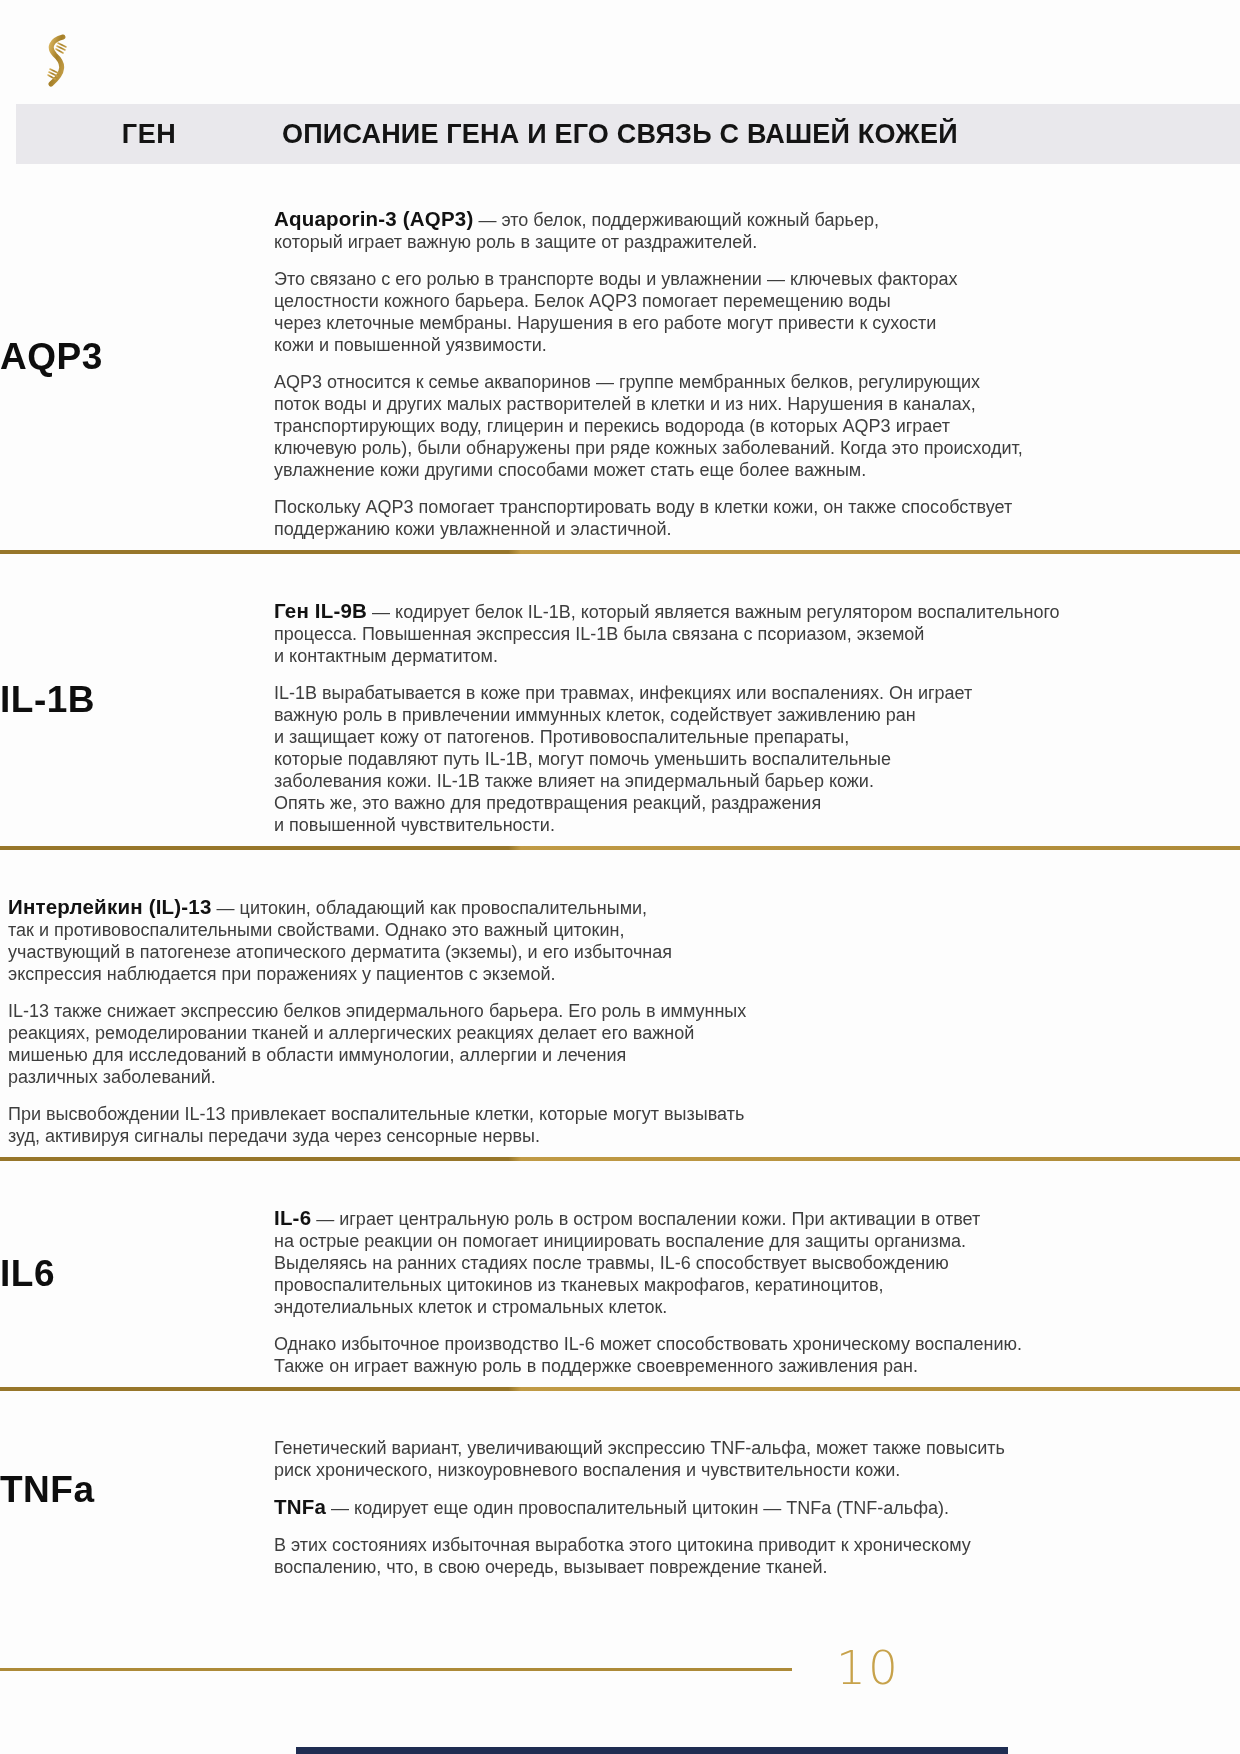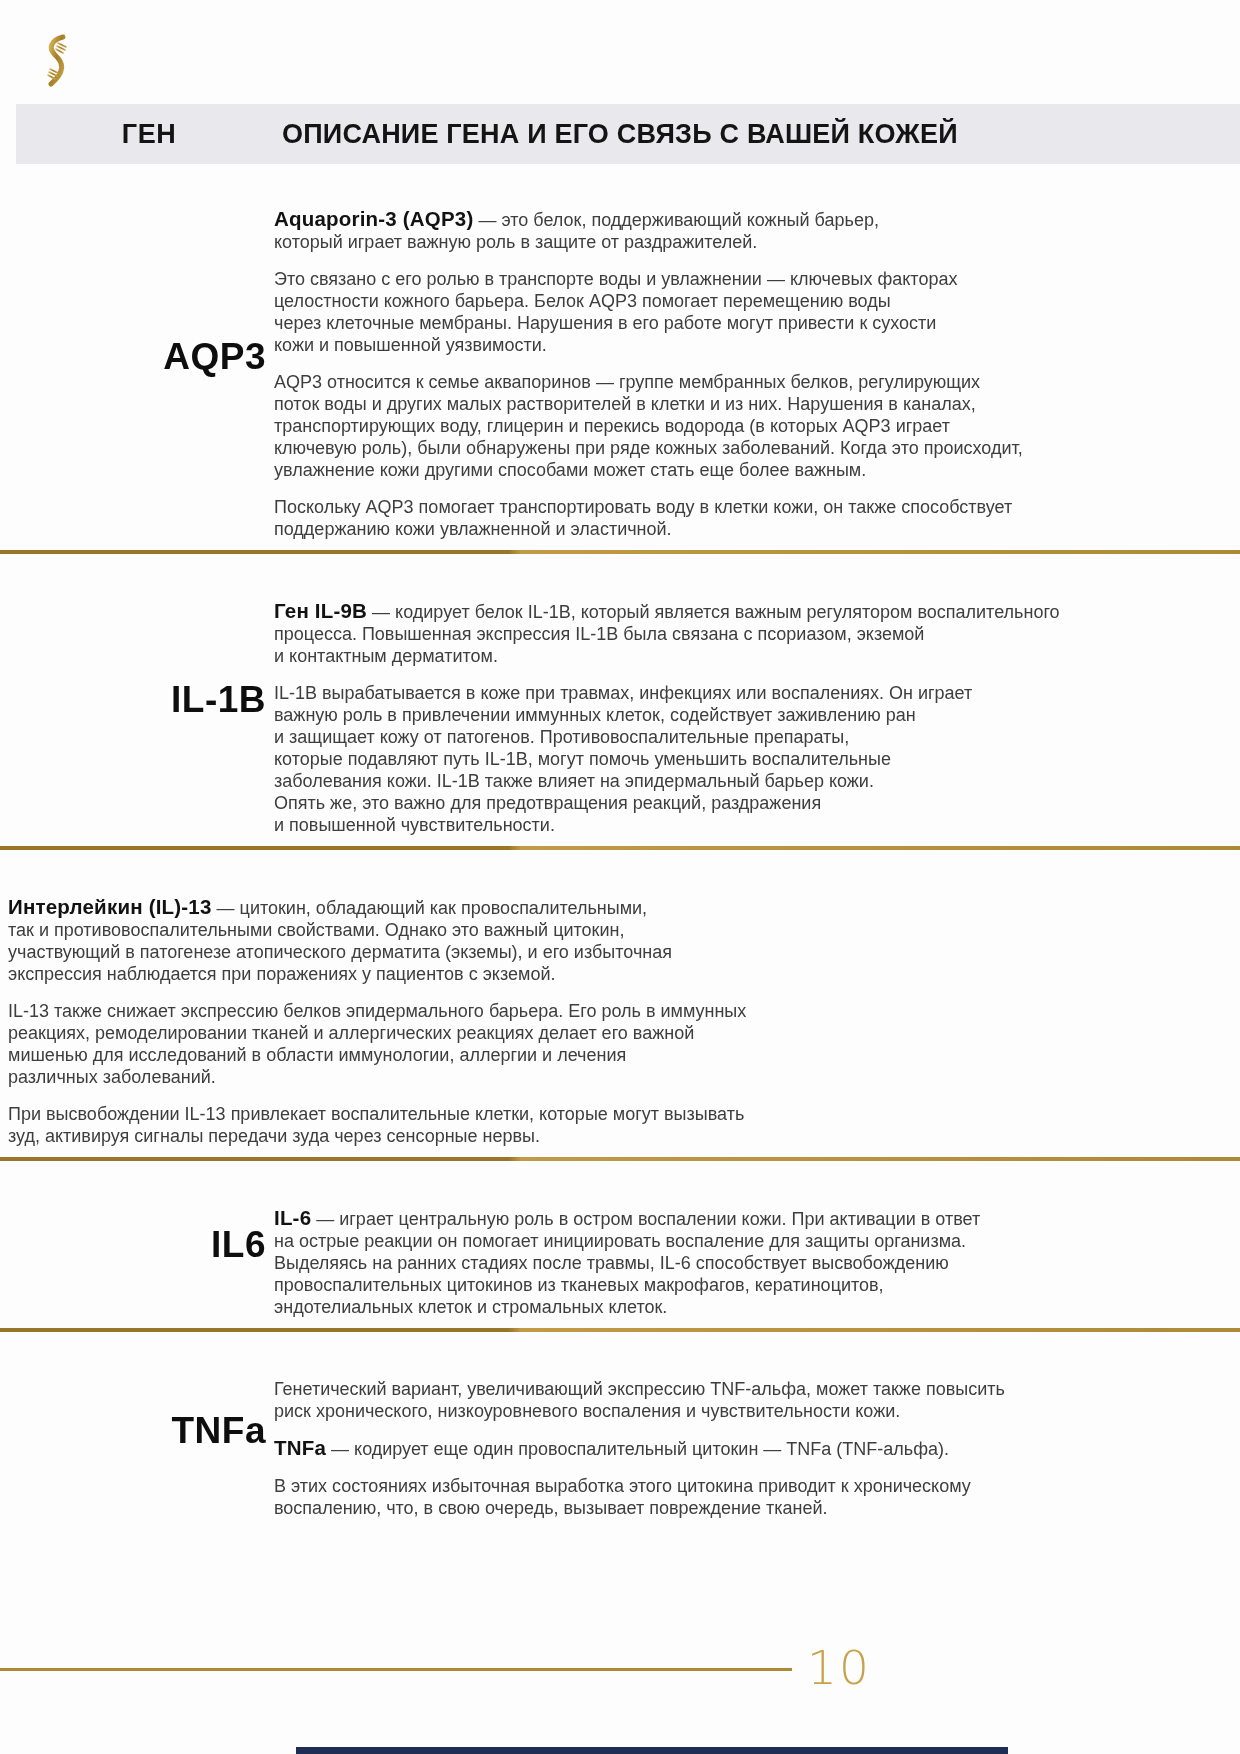--- a/index.html
+++ b/index.html
@@ -27,21 +27,21 @@
   }
   .th-desc {
     font-size:27px; font-weight:bold; color:var(--head-text, #141414);
     letter-spacing:.2px;
   }
   
   .rows { position:absolute; top:164px; left:0; width:1240px; }
   .gene-row { display:flex; }
   .gene-col {
     width:266px; flex:0 0 266px;
-    display:flex; align-items:center; justify-content:flex-end;
+    display:flex; align-items:center; justify-content:flex-start;
   }
   .gene-name {
     margin:0; font-size:37px; font-weight:bold;
     color:#0e0e0e; letter-spacing:.5px;
   }
   .desc-col { flex:1; padding:46px 60px 10px 0; }
   .gene-row:first-child .desc-col { padding-top:44px; }
   .para {
     margin:0 0 15px 8px;
     white-space:pre-line;
@@ -58,21 +58,21 @@
       var(--sep-light, #c09a45) 42%,
       var(--sep-mid, #ad8a38) 100%);
   }
   
   .footer-rule {
     position:absolute; top:1668px; left:0;
     width:792px; height:3px;
     background:var(--sep-mid, #ad8a38);
   }
   .page-num {
-    position:absolute; top:1640px; left:807px;
+    position:absolute; top:1640px; left:836px;
     font-size:47px; color:var(--page-num, #c7a24b);
     letter-spacing:2px;
     font-family:"DejaVu Sans", sans-serif;
     font-weight:200;
   }
   .bottom-bar {
     position:absolute; bottom:0; left:296px;
     width:712px; height:7px;
     background:var(--bottom-bar, #1f2d52);
   }
@@ -166,20 +166,22 @@
       <section class="gene-row">
         <div class="gene-col">
           <h2 class="gene-name">IL6</h2>
         </div>
         <div class="desc-col">
           <p class="para"><strong class="lead">IL-6</strong><span> — играет центральную роль в остром воспалении кожи. При активации в ответ
 на острые реакции он помогает инициировать воспаление для защиты организма.
 Выделяясь на ранних стадиях после травмы, IL-6 способствует высвобождению
 провоспалительных цитокинов из тканевых макрофагов, кератиноцитов,
 эндотелиальных клеток и стромальных клеток.</span></p>
+          <p class="para"><span>Однако избыточное производство IL-6 может способствовать хроническому воспалению.
+Также он играет важную роль в поддержке своевременного заживления ран.</span></p>
         </div>
       </section>
       <div class="separator"></div>
       <section class="gene-row">
         <div class="gene-col">
           <h2 class="gene-name">TNFa</h2>
         </div>
         <div class="desc-col">
           <p class="para"><span>Генетический вариант, увеличивающий экспрессию TNF-альфа, может также повысить
 риск хронического, низкоуровневого воспаления и чувствительности кожи.</span></p>

